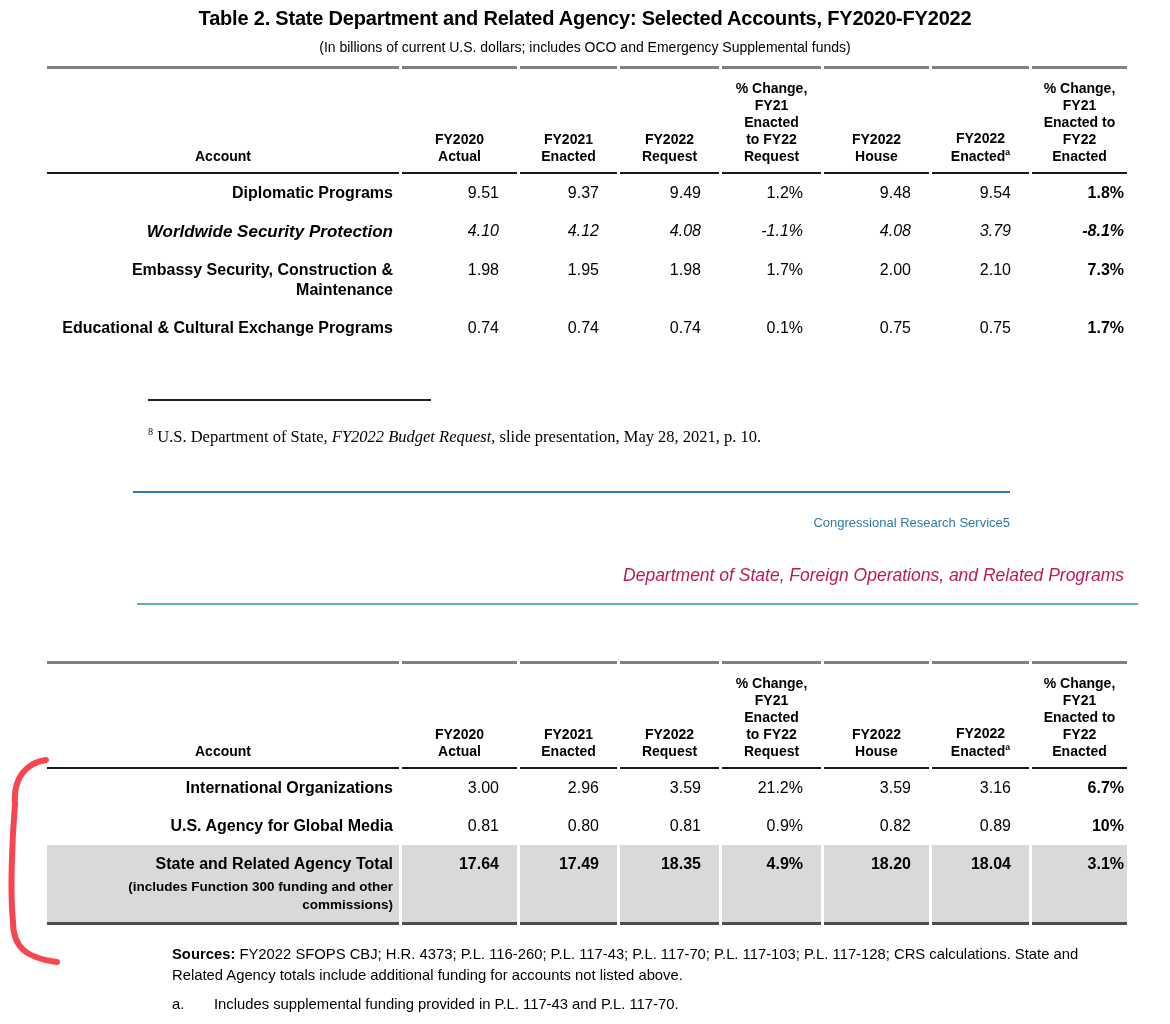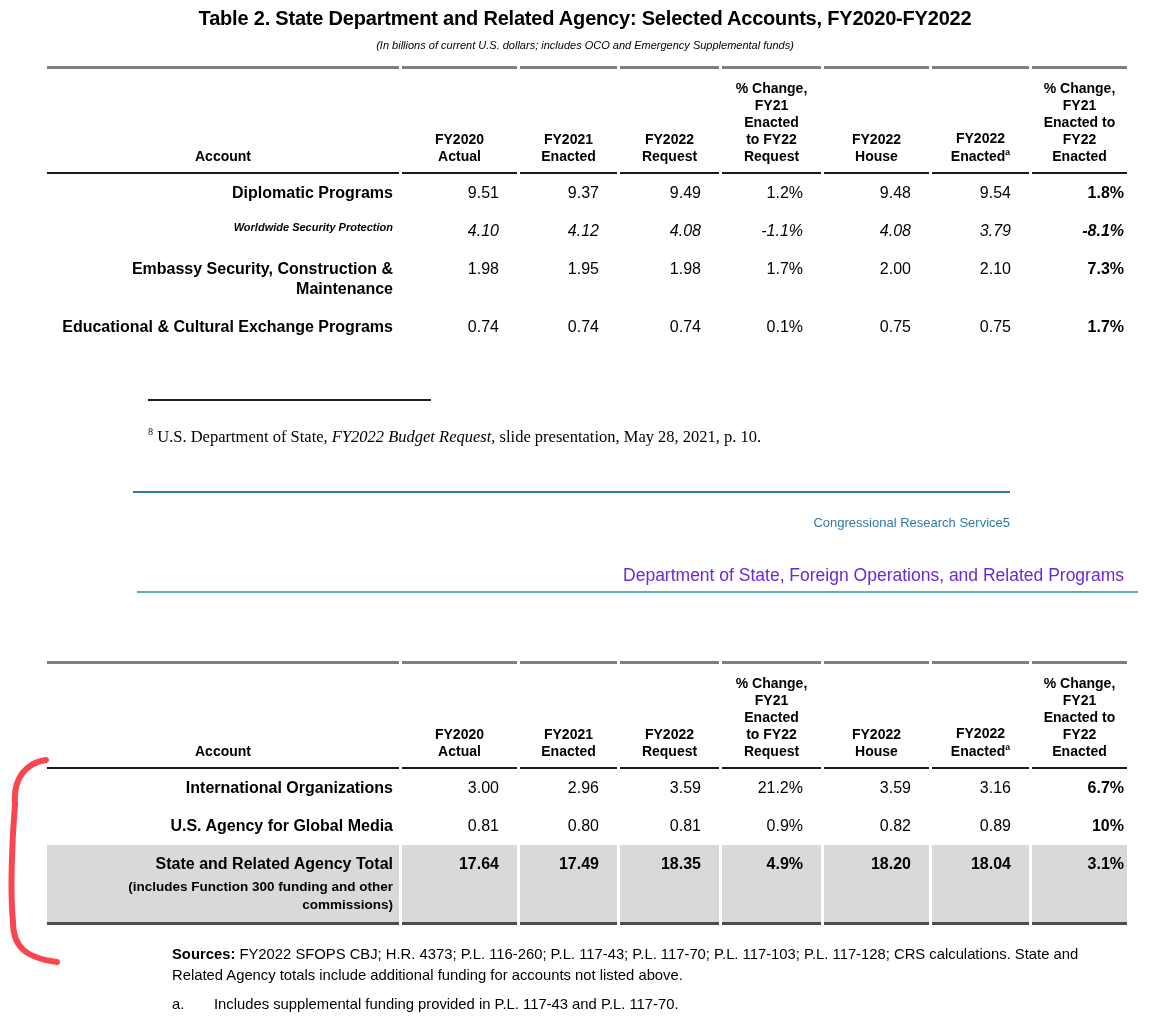--- a/index.html
+++ b/index.html
@@ -6,22 +6,21 @@
   .page {
     position:relative; width:1170px; height:1024px; background:#fff;
     font-family:"Liberation Sans", sans-serif; color:#000; overflow:hidden;
   }
   .doc-title {
     position:absolute; top:7px; left:0; width:100%; text-align:center;
     font-size:20px; font-weight:bold; letter-spacing:-0.2px;
   }
   .doc-subtitle {
     position:absolute; top:39px; left:0; width:100%; text-align:center;
-    font-size:11px;
-    font-style:italic;
+    font-size:14px;
   }
 
   table.crs {
     position:absolute; left:44px; width:1086px;
     border-collapse:separate; border-spacing:3px 0; table-layout:fixed;
   }
   #t1 { top:66px; }
   #t2 { top:661px; }
 
   table.crs th {
@@ -33,21 +32,21 @@
   }
   table.crs td {
     font-size:16px; text-align:right; vertical-align:top;
     padding:9px 18px 9px 0; line-height:1.25;
   }
   table.crs td:last-child { padding-right:3px;font-weight:bold; }
   table.crs td.acct {
     text-align:right; font-weight:bold; padding:9px 6px 9px 0;
   }
   tr.sub td { font-style:italic; font-weight:normal; }
-  tr.sub td.acct { padding-left:30px; font-size:11px; }
+  tr.sub td.acct { padding-left:30px; font-size:17px; }
   tr.total td {
     background:#d9d9d9; font-weight:bold;
     border-bottom:3px solid #4d4d4d;
   }
   tr.total .sublabel { display:block; font-size:13.5px; line-height:1.3; margin-top:4px; }
   sup { font-size:0.62em; }
 
   .fn-rule {
     position:absolute; left:148px; top:399px; width:283px;
     border-top:2px solid #222;
@@ -59,22 +58,22 @@
   .footnote .it { font-style:italic; }
 
   .crs-footer {
     position:absolute; left:133px; top:491px; width:877px;
     border-top:2px solid #2e79a9; color:#2e79a9; font-size:13px;
     padding-top:22px; display:flex; justify-content:flex-end;
   }
 
   .run-head {
     position:absolute; left:137px; top:565px; width:1001px;
-    text-align:right; font-size:17.5px; color:#6d28d9;
-    padding:0 14px 5px 0; border-bottom:2px solid #5fb0b4;
+    text-align:right; font-style:italic; font-size:17.5px; color:#be185d;
+    padding:0 14px 17px 0; border-bottom:2px solid #5fb0b4;
     box-sizing:border-box;
   }
 
   .sources {
     position:absolute; left:172px; top:944px; width:958px;
     font-size:14.8px; line-height:1.42;
   }
   .sources .lab { font-weight:bold;margin-top:16px; }
   .note-a {
     position:absolute; left:172px; top:996px; width:958px;

